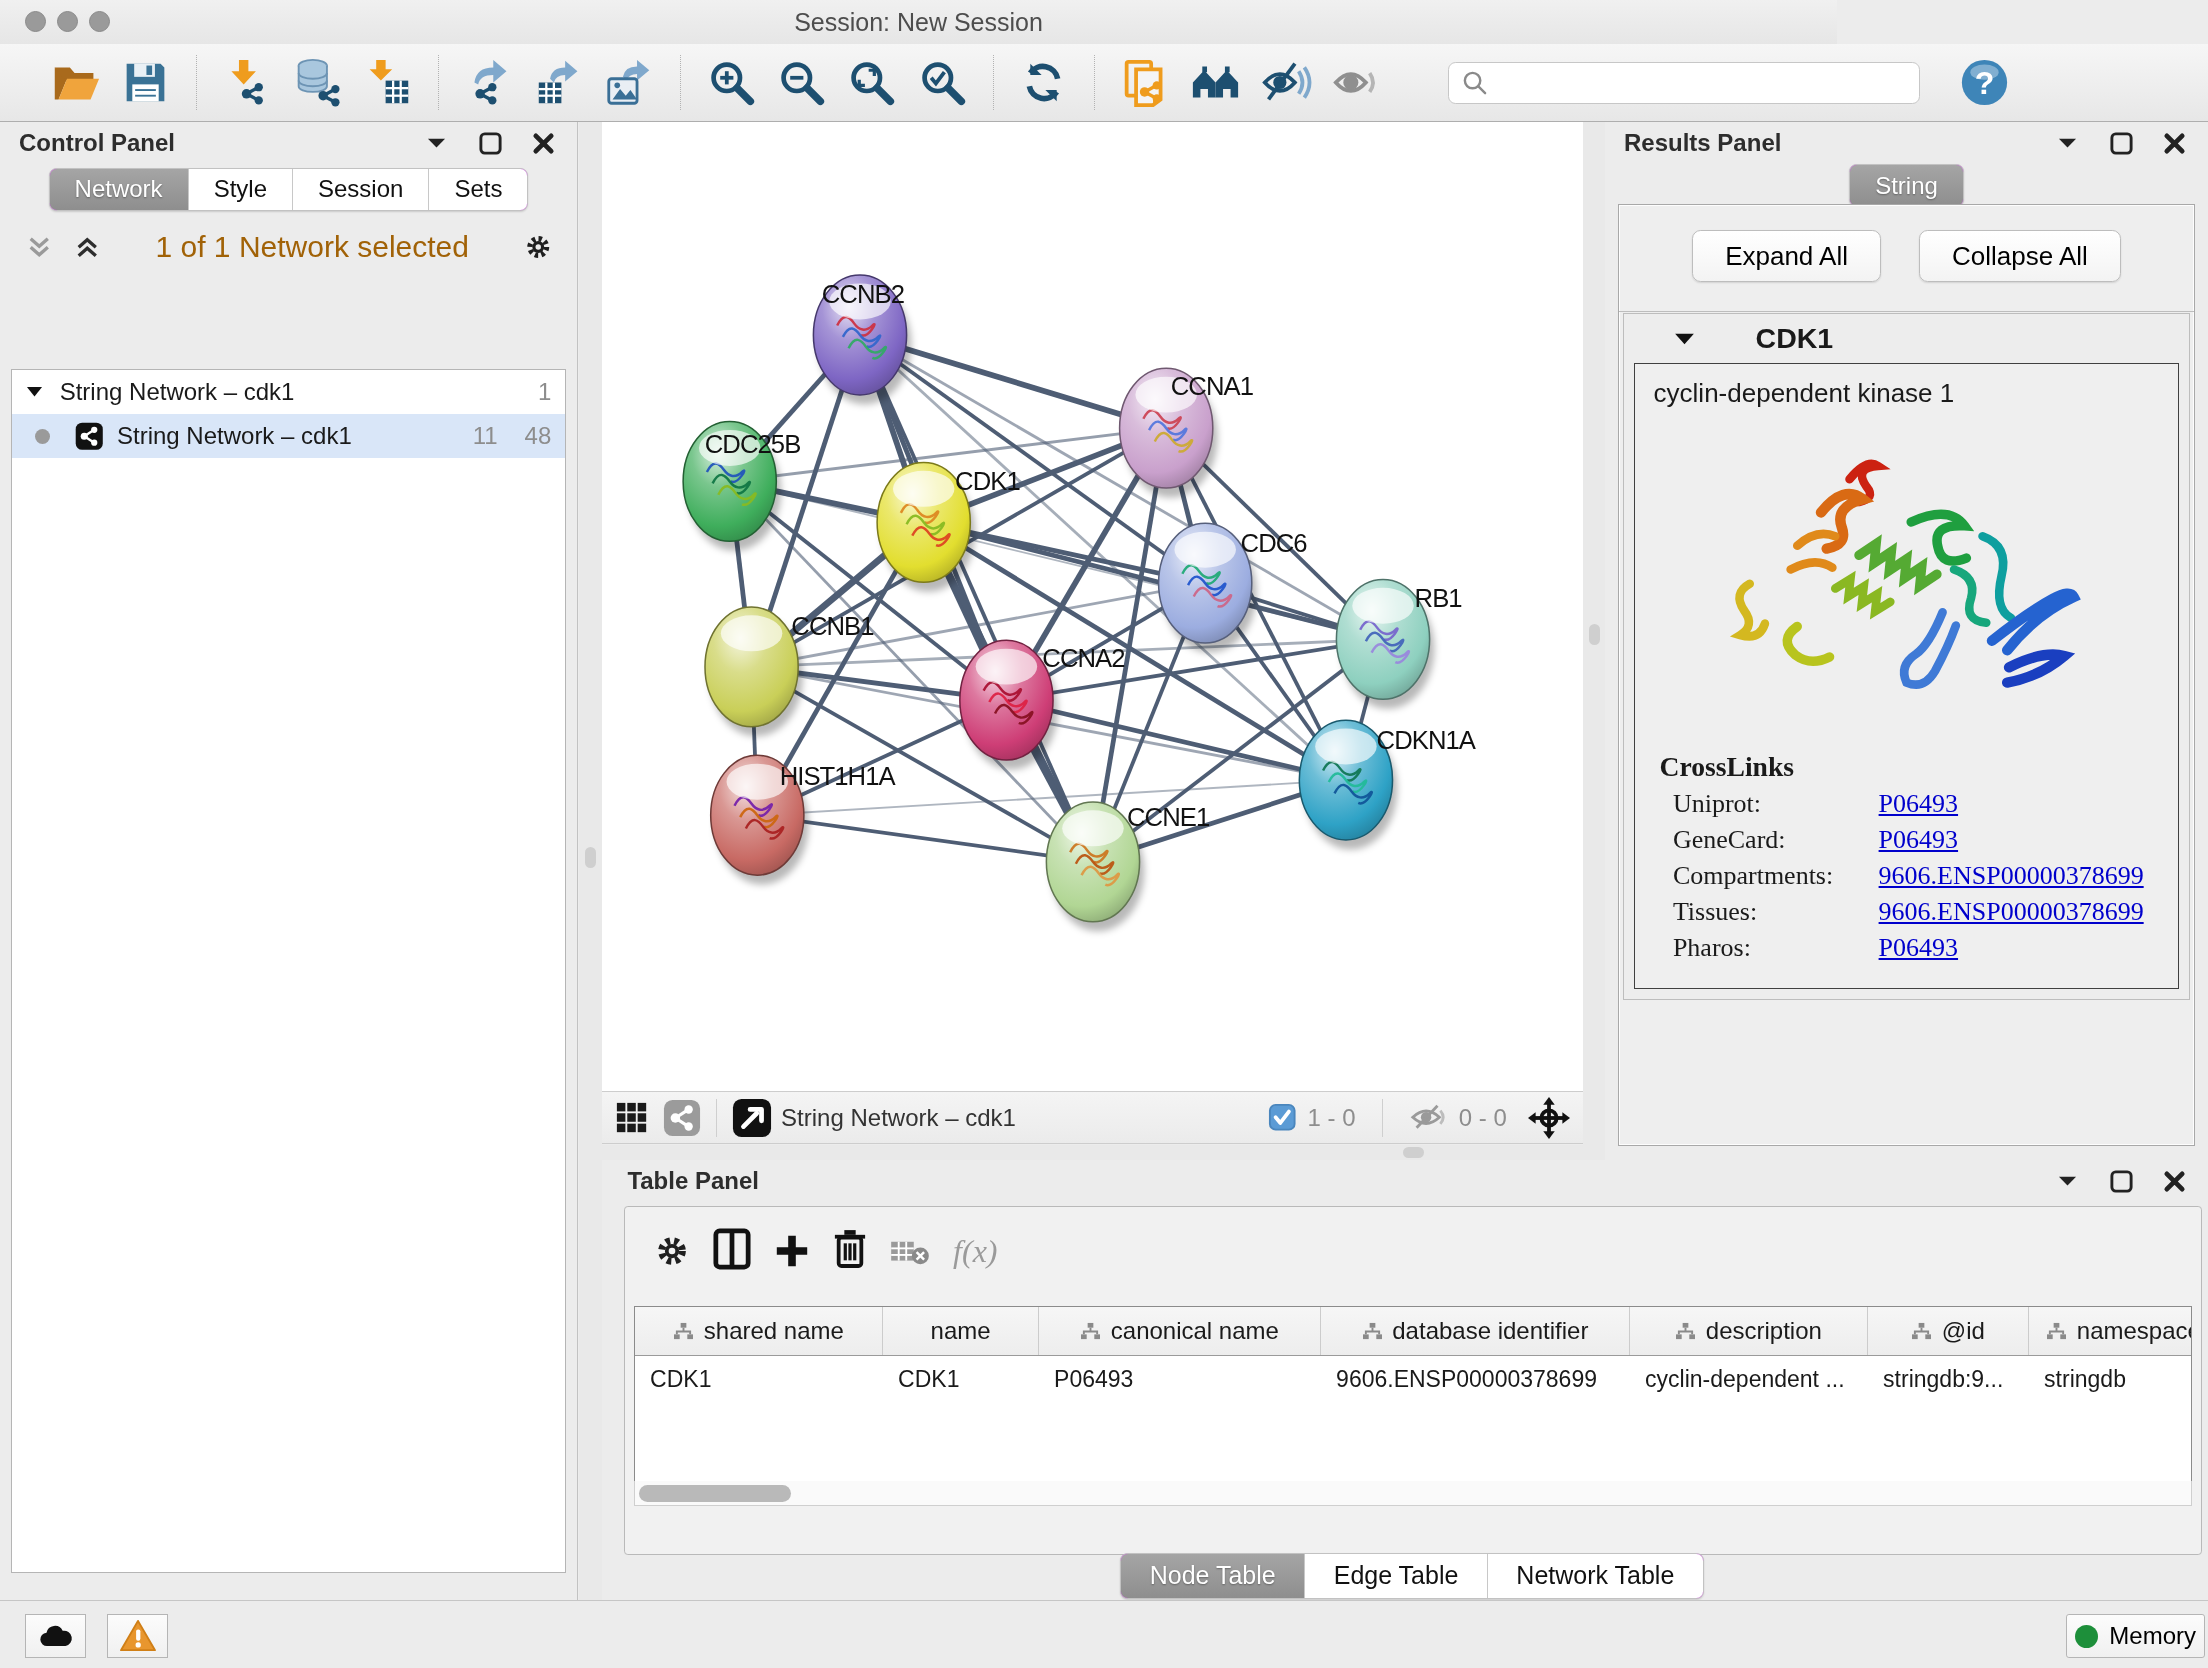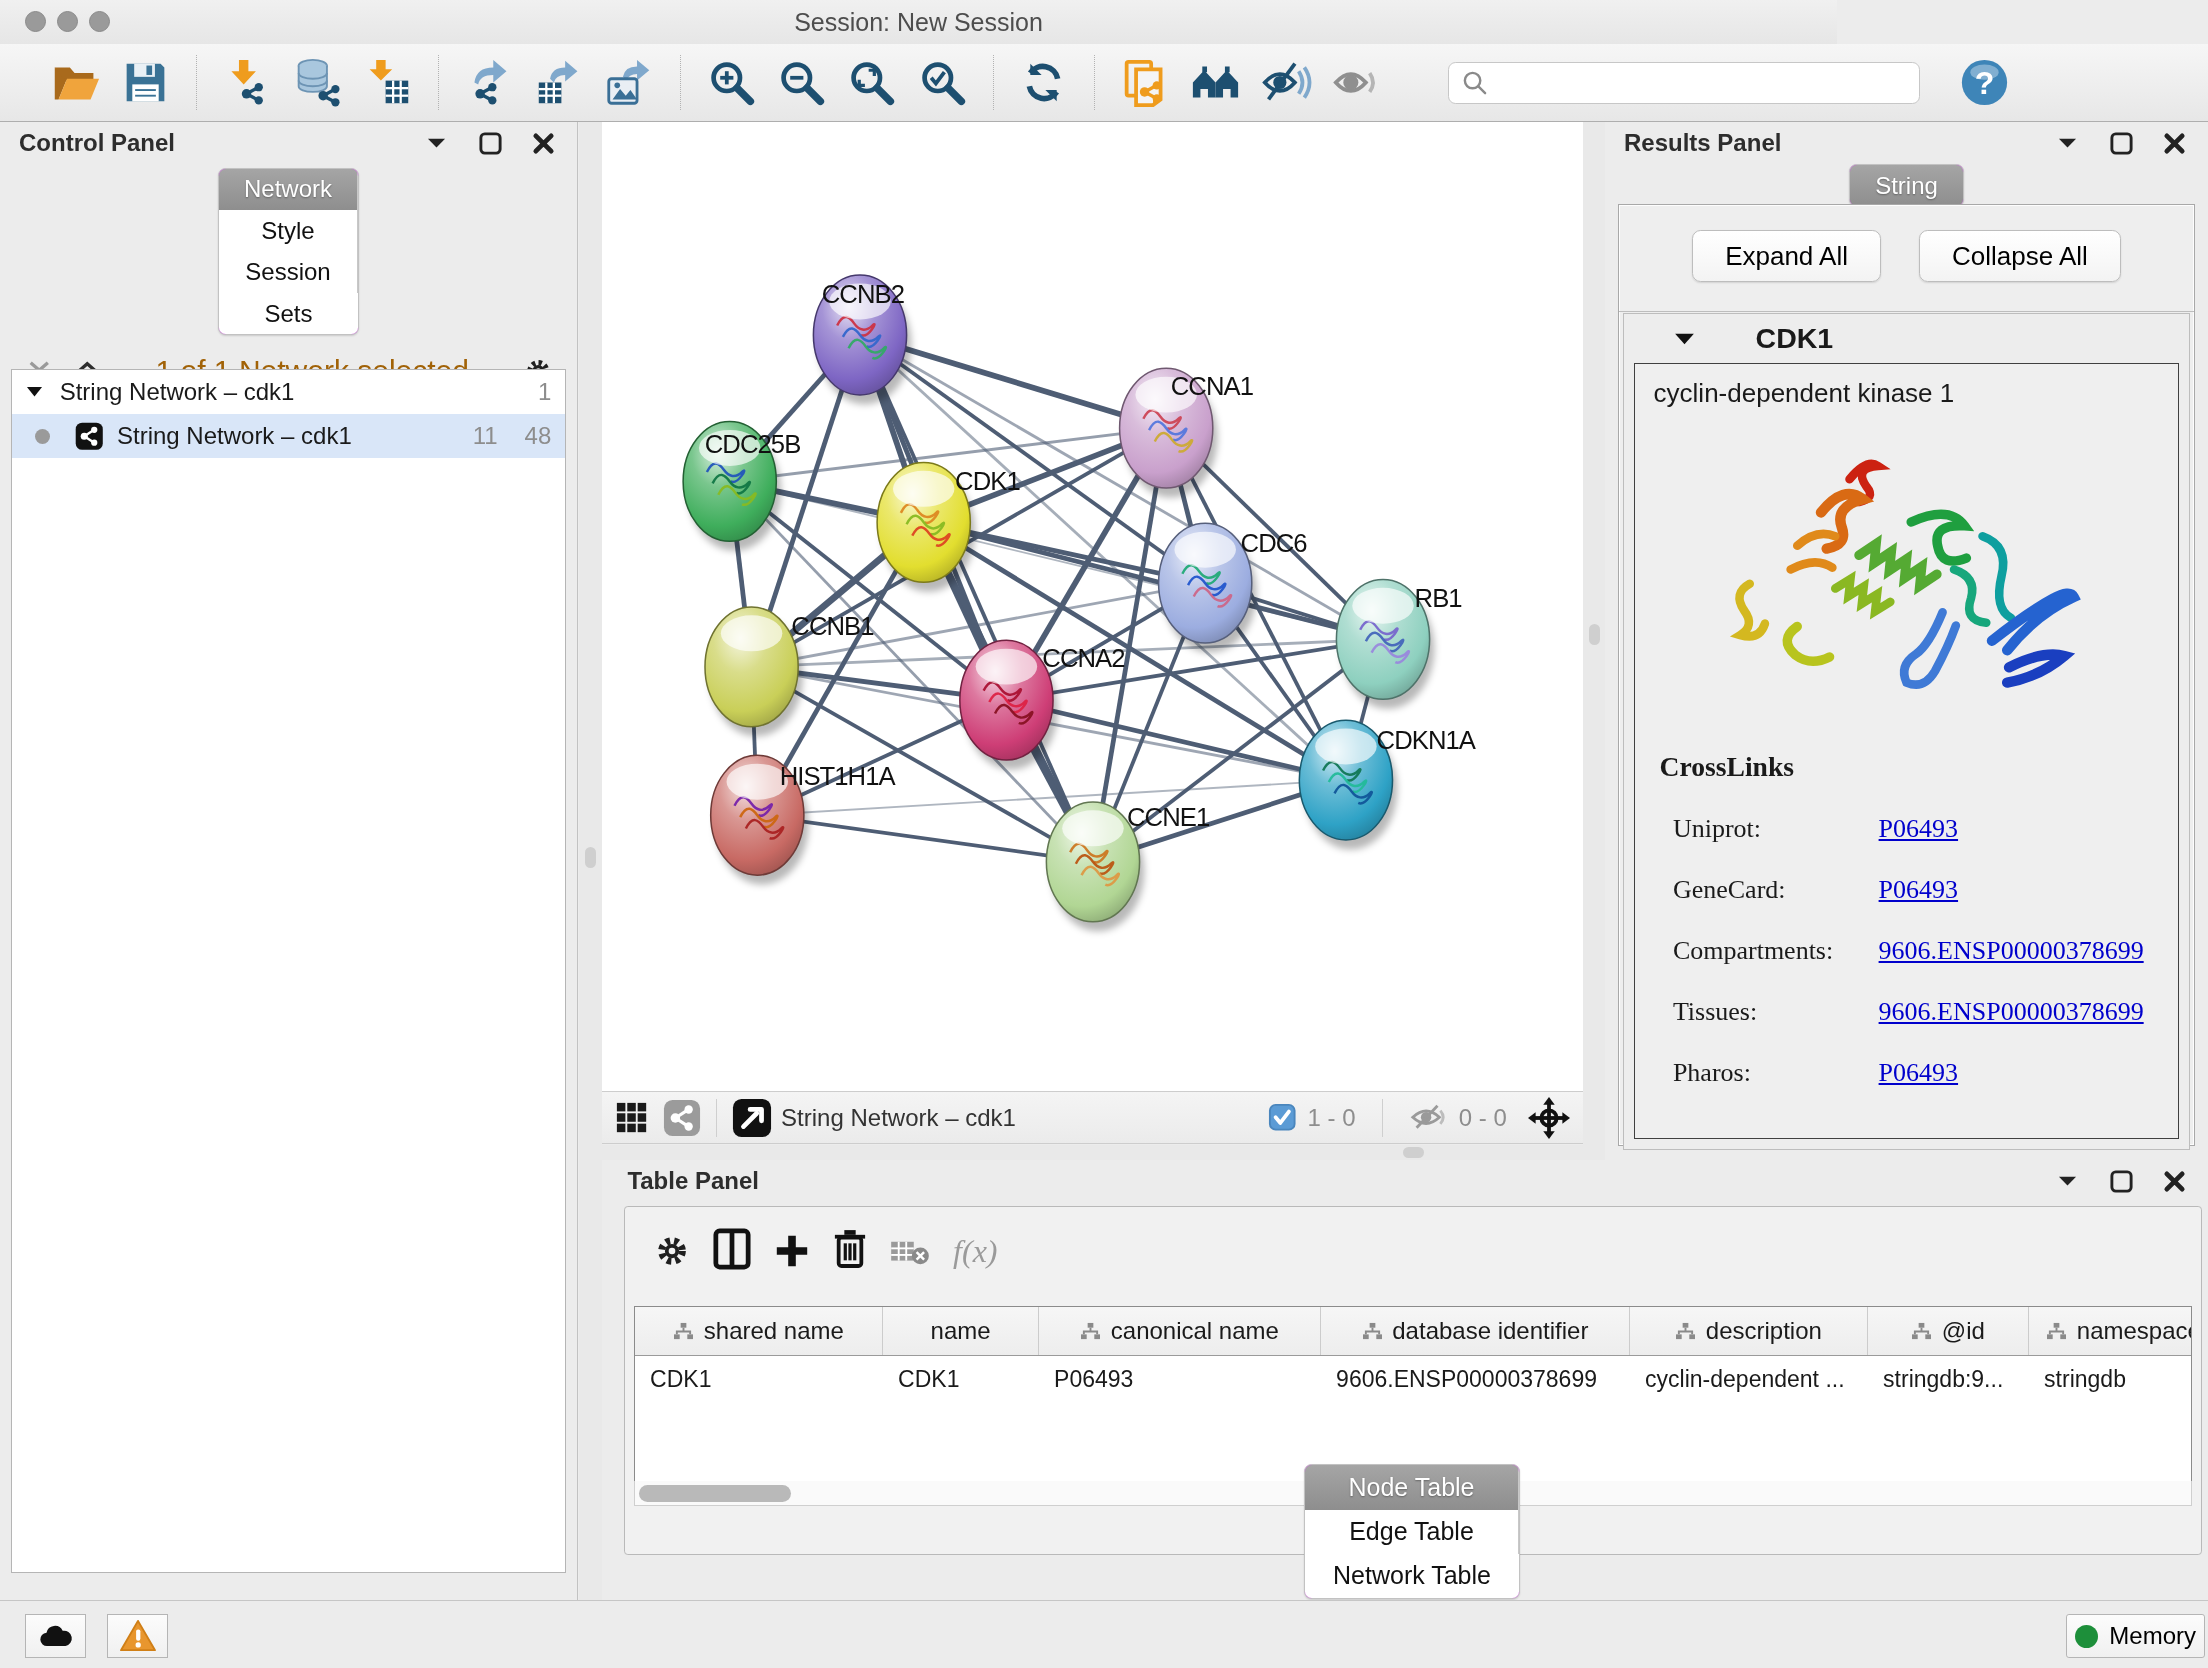--- a/index.html
+++ b/index.html
@@ -26,21 +26,21 @@
   .search-wrap input { border:none; outline:none; font-size:23px; width:399px; background:transparent;
     font-family:"Liberation Sans", sans-serif; }
   .help-btn { margin-left:40px; width:49px; height:49px; border:none; background:none; }
 
   
   .panel-header { height:42px; display:flex; align-items:center; padding:0 19px; font-size:24px; color:#2d2d2d;font-weight:bold; }
   .panel-controls { margin-left:auto; display:flex; align-items:center; gap:25px; }
   .pc { width:28.5px; height:28.5px; display:flex; align-items:center; justify-content:center; background:none; border:none; }
 
   .seg-group { display:inline-flex; border:1px solid #c2c2c2; border-radius:7.6px; overflow:hidden; background:#d946ef;
-    box-shadow:0 1px 1.9px rgba(0,0,0,0.15);flex-direction:column; }
+    box-shadow:0 1px 1.9px rgba(0,0,0,0.15); }
   .seg { padding:6.7px 25px; font-size:24px; background:#fff; border:none; border-right:1px solid #c8c8c8;
     color:#111; font-family:"Liberation Sans", sans-serif; }
   .seg:last-child { border-right:none; }
   .seg.active { background:linear-gradient(#a5a5a5,#8e8e8e); color:#fff; text-shadow:0 1px 1.9px rgba(0,0,0,0.35); }
 
   
   .control-panel { position:absolute; left:0; top:122px; width:578px; height:1478px; background:#ececec;
     border-right:1px solid #c2c2c2; }
   .cp-tabs { display:flex; justify-content:center; margin-top:3.8px; }
   .cp-selector { display:flex; align-items:center; padding:0 25px; height:53px; margin-top:9.5px; }
@@ -76,21 +76,21 @@
   .rp-btn { background:linear-gradient(#ffffff,#f3f3f3); border:1px solid #bdbdbd; border-radius:8.6px;
     font-size:26px; padding:9.5px 32px; font-family:"Liberation Sans", sans-serif; box-shadow:0 1px 1.9px rgba(0,0,0,0.12); }
   .gene-section { margin:1.9px 3.8px; border:1px solid #bdbdbd; background:#ededed; }
   .gene-header { display:flex; align-items:center; height:49px; padding-left:46px; gap:57px; }
   .gene-symbol { font-size:28.5px; font-weight:bold; }
   .gene-body { margin:0 9.5px 9.5px 9.5px; border:1px solid #404040; background:#efefef; padding:13.3px 0 19px 0; }
   .gene-desc { font-size:26px; padding-left:19px; }
   .structure-wrap { display:flex; justify-content:center; padding:13.3px 0 5.7px 0; }
   .crosslinks { font-family:"Liberation Serif", serif; padding-left:25px; }
   .cl-title { font-size:27.6px; font-weight:bold; margin:9.5px 0 5.7px 0; }
-  .cl-row { display:flex; font-size:26px; margin:31px 0; }
+  .cl-row { display:flex; font-size:26px; margin:6px 0; }
   .cl-label { width:219px; padding-left:13.3px; }
   .cl-link { color:#0000cc; text-decoration:underline; }
 
   
   .table-panel { position:absolute; left:616px; top:1160px; width:1592px; height:439px; background:#ececec; }
   .tp-inner { position:absolute; left:7.6px; right:5.7px; top:46px; bottom:44px; background:#f1f1f1;
     border:1px solid #b9b9b9; border-radius:3.8px; }
   .tp-toolbar { display:flex; align-items:flex-end; gap:22px; padding:21px 0 17px 28.5px; }
   .tp-tbtn { background:none; border:none; display:flex; align-items:center; justify-content:center; }
   .fx-label { font-family:"Liberation Serif", serif; font-style:italic; font-size:32px; color:#9a9a9a; }

